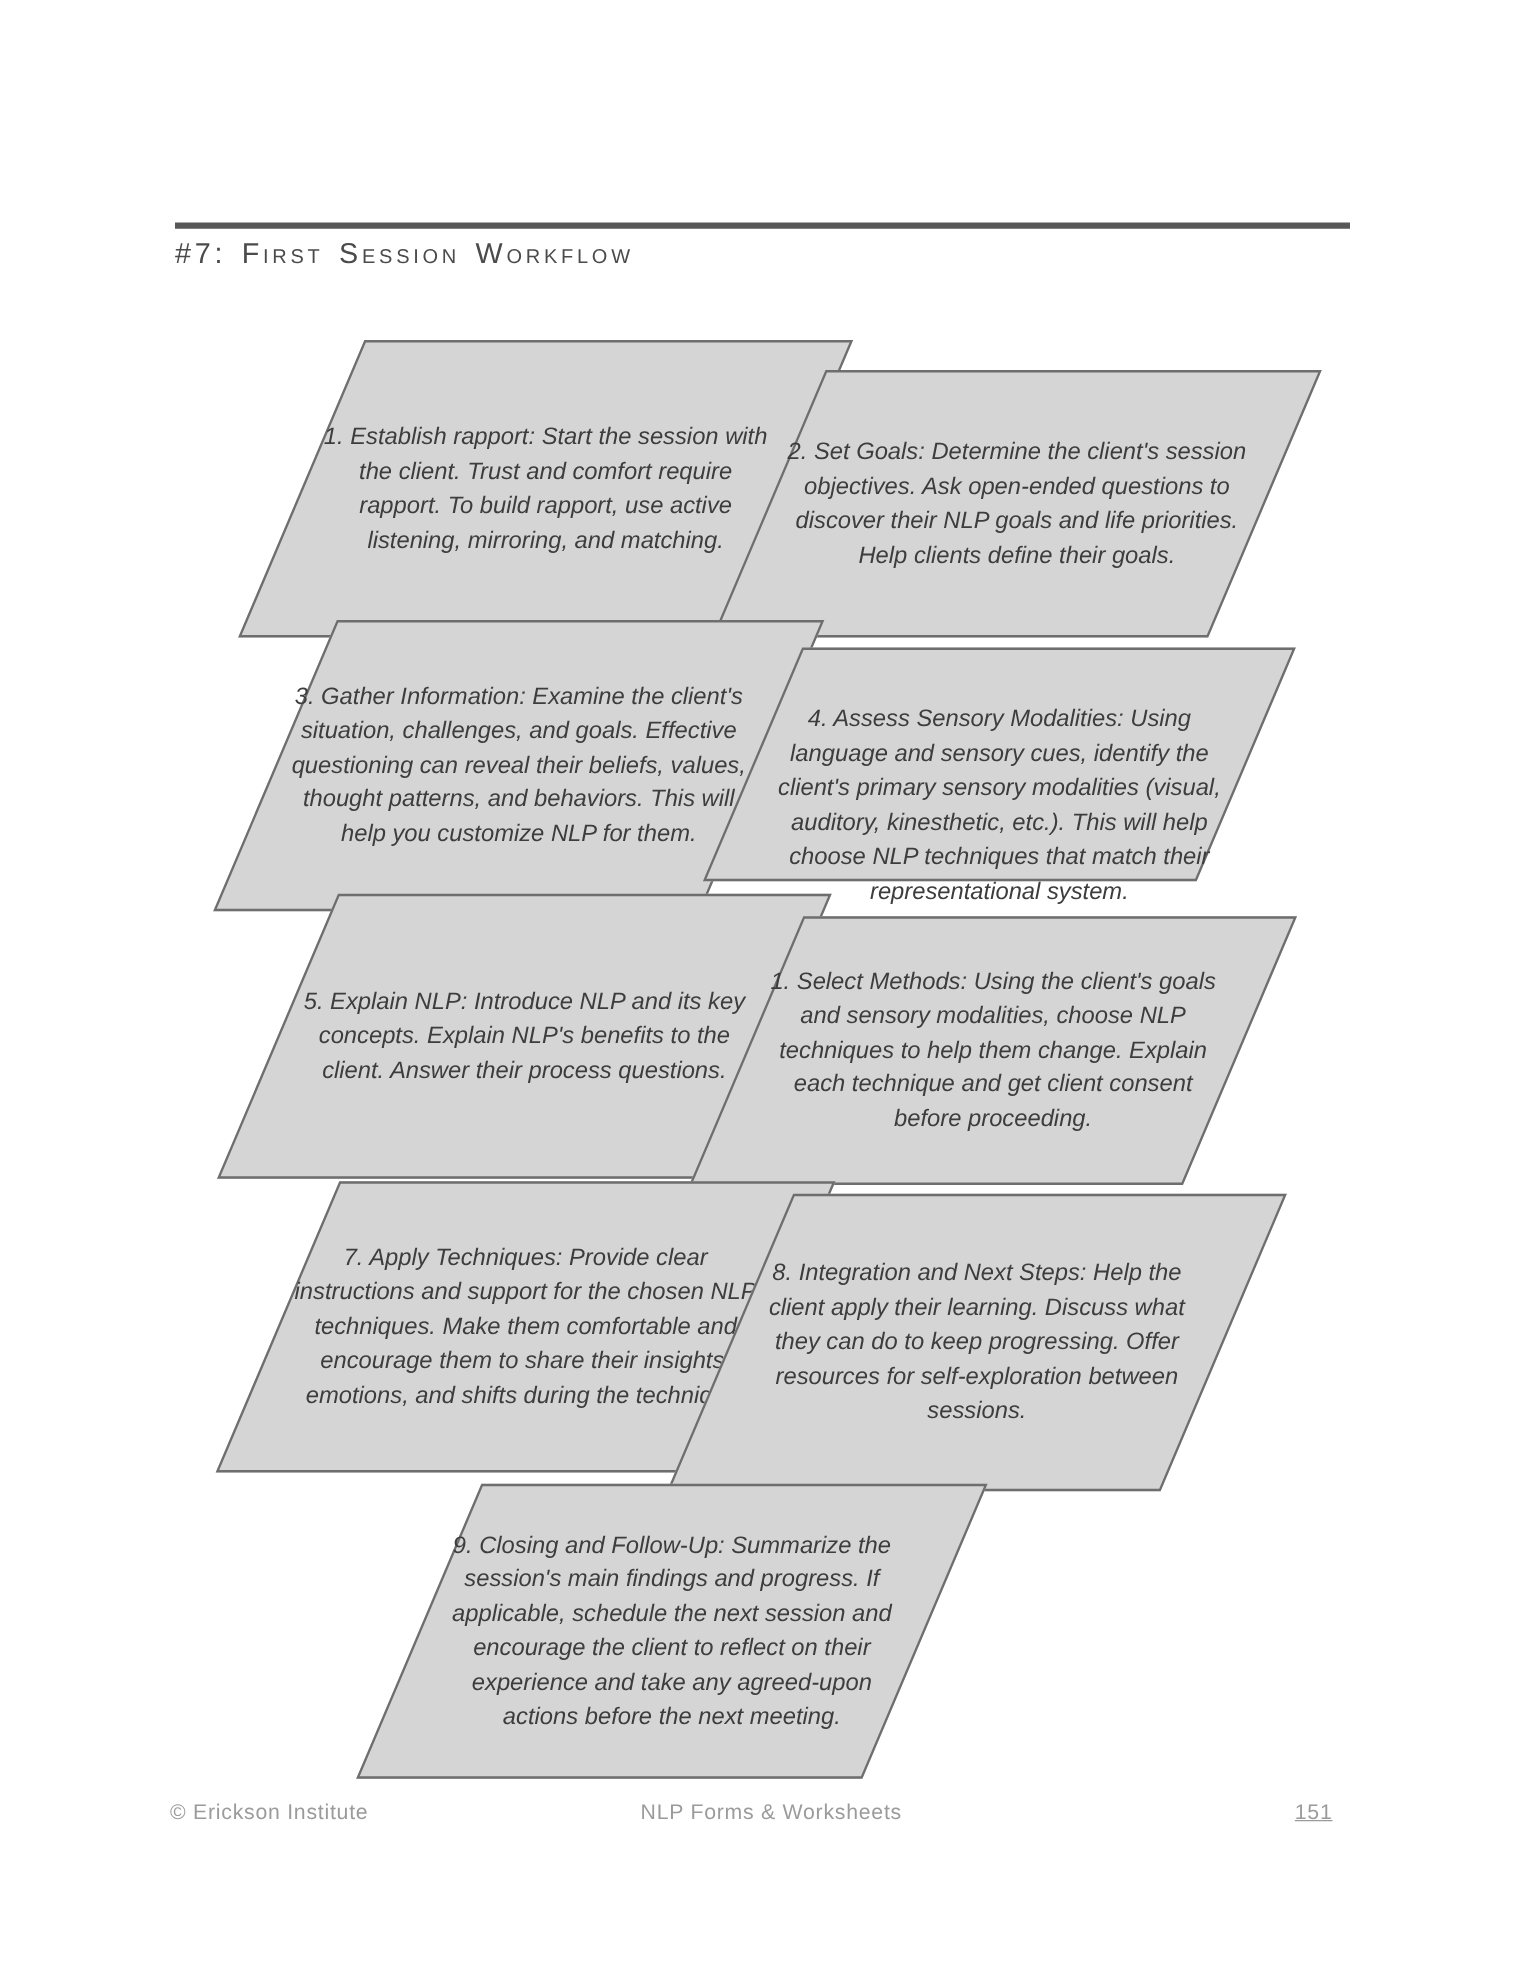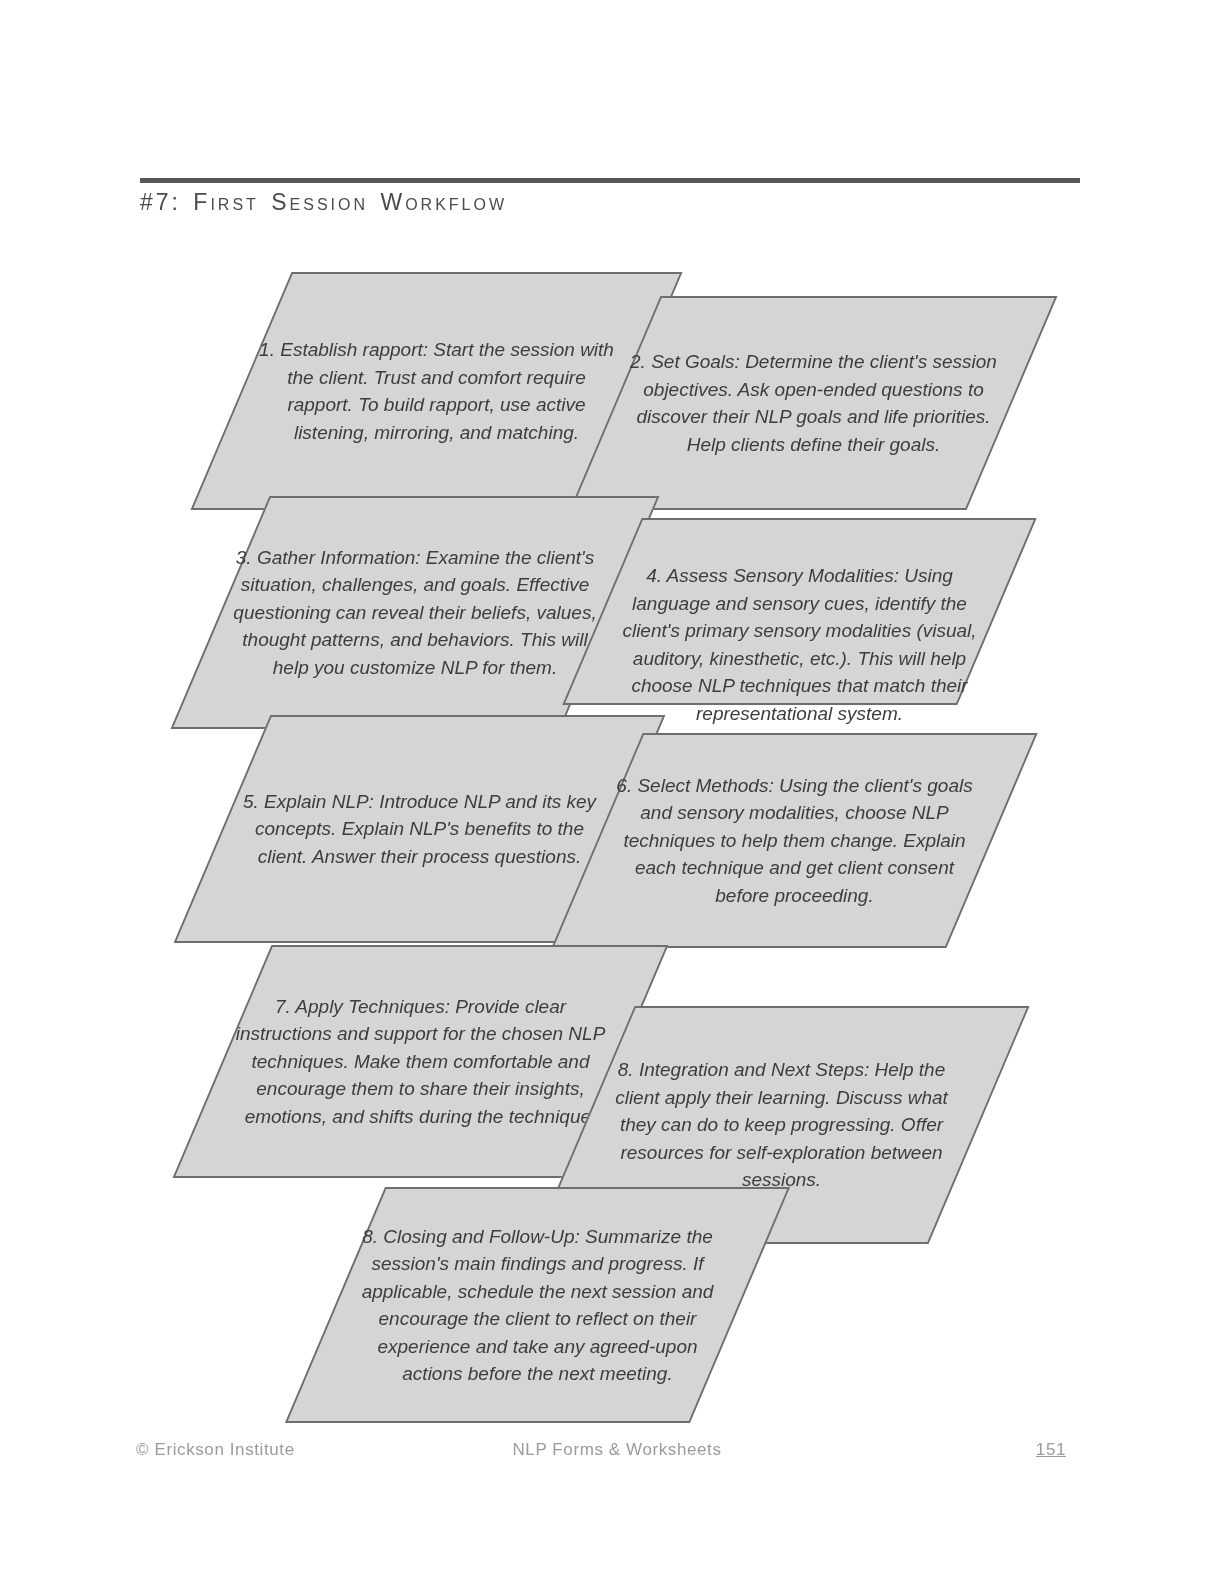--- a/index.html
+++ b/index.html
@@ -62,21 +62,21 @@
   }
   
   .step-1{left:241px; top:272px; width:391px; height:238px;}
   .step-2{left:615px; top:296px; width:397px; height:214px;}
   .step-3{left:220px; top:496px; width:390px; height:233px;}
   .step-4{left:602px; top:518px; width:395px; height:187px; align-items:flex-start;}
   .step-4 .step-text{padding-top:44px;}
   .step-5{left:222px; top:715px; width:395px; height:228px;}
   .step-6{left:597px; top:733px; width:395px; height:215px;}
   .step-7{left:222px; top:945px; width:397px; height:233px;}
-  .step-8{left:584px; top:1006px; width:395px; height:238px;}
+  .step-8{left:584px; top:955px; width:395px; height:238px;}
   .step-9{left:335px; top:1187px; width:405px; height:236px;}
   .footer{
     position:absolute;
     left:136px; top:1440px;
     width:930px; height:24px;
     font-size:17px;
     letter-spacing:0.6px;
     color:var(--footer-text);
   }
   .footer-left{position:absolute; left:0; top:0;}
@@ -101,30 +101,30 @@
     <div class="step step-3">
       <p class="step-text">3. Gather Information: Examine the client's situation, challenges, and goals. Effective questioning can reveal their beliefs, values, thought patterns, and behaviors. This will help you customize NLP for them.</p>
     </div>
     <div class="step step-4">
       <p class="step-text">4. Assess Sensory Modalities: Using language and sensory cues, identify the client's primary sensory modalities (visual, auditory, kinesthetic, etc.). This will help choose NLP techniques that match their representational system.</p>
     </div>
     <div class="step step-5">
       <p class="step-text">5. Explain NLP: Introduce NLP and its key concepts. Explain NLP's benefits to the client. Answer their process questions.</p>
     </div>
     <div class="step step-6">
-      <p class="step-text">6. Select Methods: Using the client's goals and sensory modalities, choose NLP techniques to help them change. Explain each technique and get client consent before proceeding.</p>
+      <p class="step-text">1. Select Methods: Using the client's goals and sensory modalities, choose NLP techniques to help them change. Explain each technique and get client consent before proceeding.</p>
     </div>
     <div class="step step-7">
       <p class="step-text">7. Apply Techniques: Provide clear instructions and support for the chosen NLP techniques. Make them comfortable and encourage them to share their insights, emotions, and shifts during the technique.</p>
     </div>
     <div class="step step-8">
       <p class="step-text">8. Integration and Next Steps: Help the client apply their learning. Discuss what they can do to keep progressing. Offer resources for self-exploration between sessions.</p>
     </div>
     <div class="step step-9">
-      <p class="step-text">8. Closing and Follow-Up: Summarize the session's main findings and progress. If applicable, schedule the next session and encourage the client to reflect on their experience and take any agreed-upon actions before the next meeting.</p>
+      <p class="step-text">9. Closing and Follow-Up: Summarize the session's main findings and progress. If applicable, schedule the next session and encourage the client to reflect on their experience and take any agreed-upon actions before the next meeting.</p>
     </div>
   </div>
 
   <div class="footer">
     <span class="footer-left">© Erickson Institute</span>
     <span class="footer-center">NLP Forms &amp; Worksheets</span>
     <span class="footer-right">151</span>
   </div>
 
 </div>

